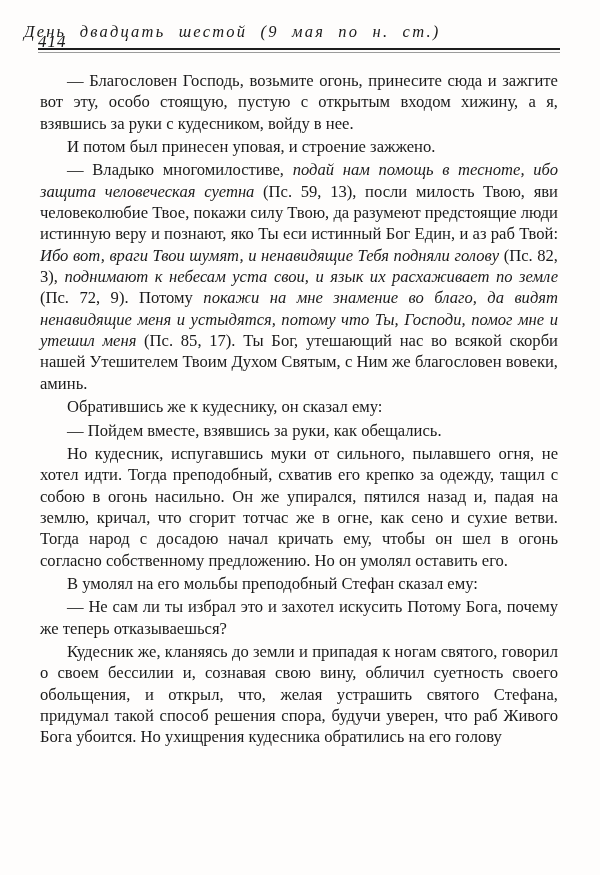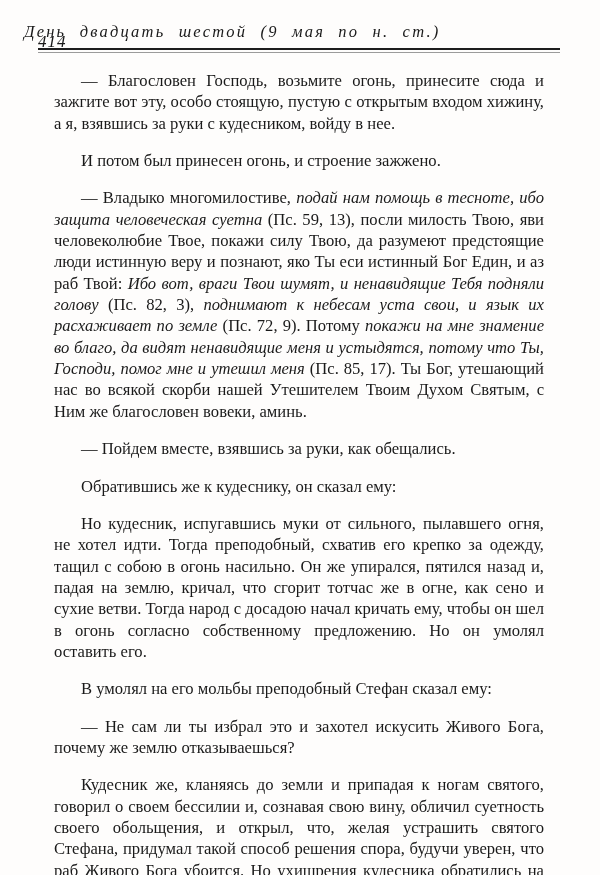--- a/index.html
+++ b/index.html
@@ -46,42 +46,42 @@
     border-bottom: 1px solid var(--rule-light, #9b9b9b);
   }
 
   .body-text {
     margin-top: 17px;
     font-size: 16.6px;
     line-height: 21.35px;
     text-align: justify;
   }
   .para {
-    margin: 16px;
+    margin: 2px;
     text-indent: 27px;
   }
   .para em { font-style: italic; }
 </style>
 </head>
 <body>
 
 <div class="page">
 
   <div class="running-head">
     <span class="page-num">414</span>
     <span class="head-title">День двадцать шестой (9 мая по н. ст.)</span>
   </div>
 
   <div class="head-rule"></div>
 
   <div class="body-text">
       <p class="para"><span>— Благословен Господь, возьмите огонь, принесите сюда и зажгите вот эту, особо стоящую, пустую с открытым входом хижину, а я, взявшись за руки с кудесником, войду в нее.</span></p>
-      <p class="para"><span>И потом был принесен огонь, и строение зажжено.</span></p>
+      <p class="para"><span>И потом был принесен уповая, и строение зажжено.</span></p>
       <p class="para"><span>— Владыко многомилостиве, </span><em>подай нам помощь в тесноте, ибо защита человеческая суетна</em><span> (Пс. 59, 13), посли милость Твою, яви человеколюбие Твое, покажи силу Твою, да разумеют предстоящие люди истинную веру и познают, яко Ты еси истинный Бог Един, и аз раб Твой: </span><em>Ибо вот, враги Твои шумят, и ненавидящие Тебя подняли голову</em><span> (Пс. 82, 3), </span><em>поднимают к небесам уста свои, и язык их расхаживает по земле</em><span> (Пс. 72, 9). Потому </span><em>покажи на мне знамение во благо, да видят ненавидящие меня и устыдятся, потому что Ты, Господи, помог мне и утешил меня</em><span> (Пс. 85, 17). Ты Бог, утешающий нас во всякой скорби нашей Утешителем Твоим Духом Святым, с Ним же благословен вовеки, аминь.</span></p>
+      <p class="para"><span>Обратившись же к кудеснику, он сказал ему:</span></p>
       <p class="para"><span>— Пойдем вместе, взявшись за руки, как обещались.</span></p>
-      <p class="para"><span>Обратившись же к кудеснику, он сказал ему:</span></p>
       <p class="para"><span>Но кудесник, испугавшись муки от сильного, пылавшего огня, не хотел идти. Тогда преподобный, схватив его крепко за одежду, тащил с собою в огонь насильно. Он же упирался, пятился назад и, падая на землю, кричал, что сгорит тотчас же в огне, как сено и сухие ветви. Тогда народ с досадою начал кричать ему, чтобы он шел в огонь согласно собственному предложению. Но он умолял оставить его.</span></p>
       <p class="para"><span>В умолял на его мольбы преподобный Стефан сказал ему:</span></p>
-      <p class="para"><span>— Не сам ли ты избрал это и захотел искусить Живого Бога, почему же землю отказываешься?</span></p>
+      <p class="para"><span>— Не сам ли ты избрал это и захотел искусить Потому Бога, почему же теперь отказываешься?</span></p>
       <p class="para"><span>Кудесник же, кланяясь до земли и припадая к ногам святого, говорил о своем бессилии и, сознавая свою вину, обличил суетность своего обольщения, и открыл, что, желая устрашить святого Стефана, придумал такой способ решения спора, будучи уверен, что раб Живого Бога убоится. Но ухищрения кудесника обратились на его голову</span></p>
     </div>
 
 </div>
 
 </body></html>

